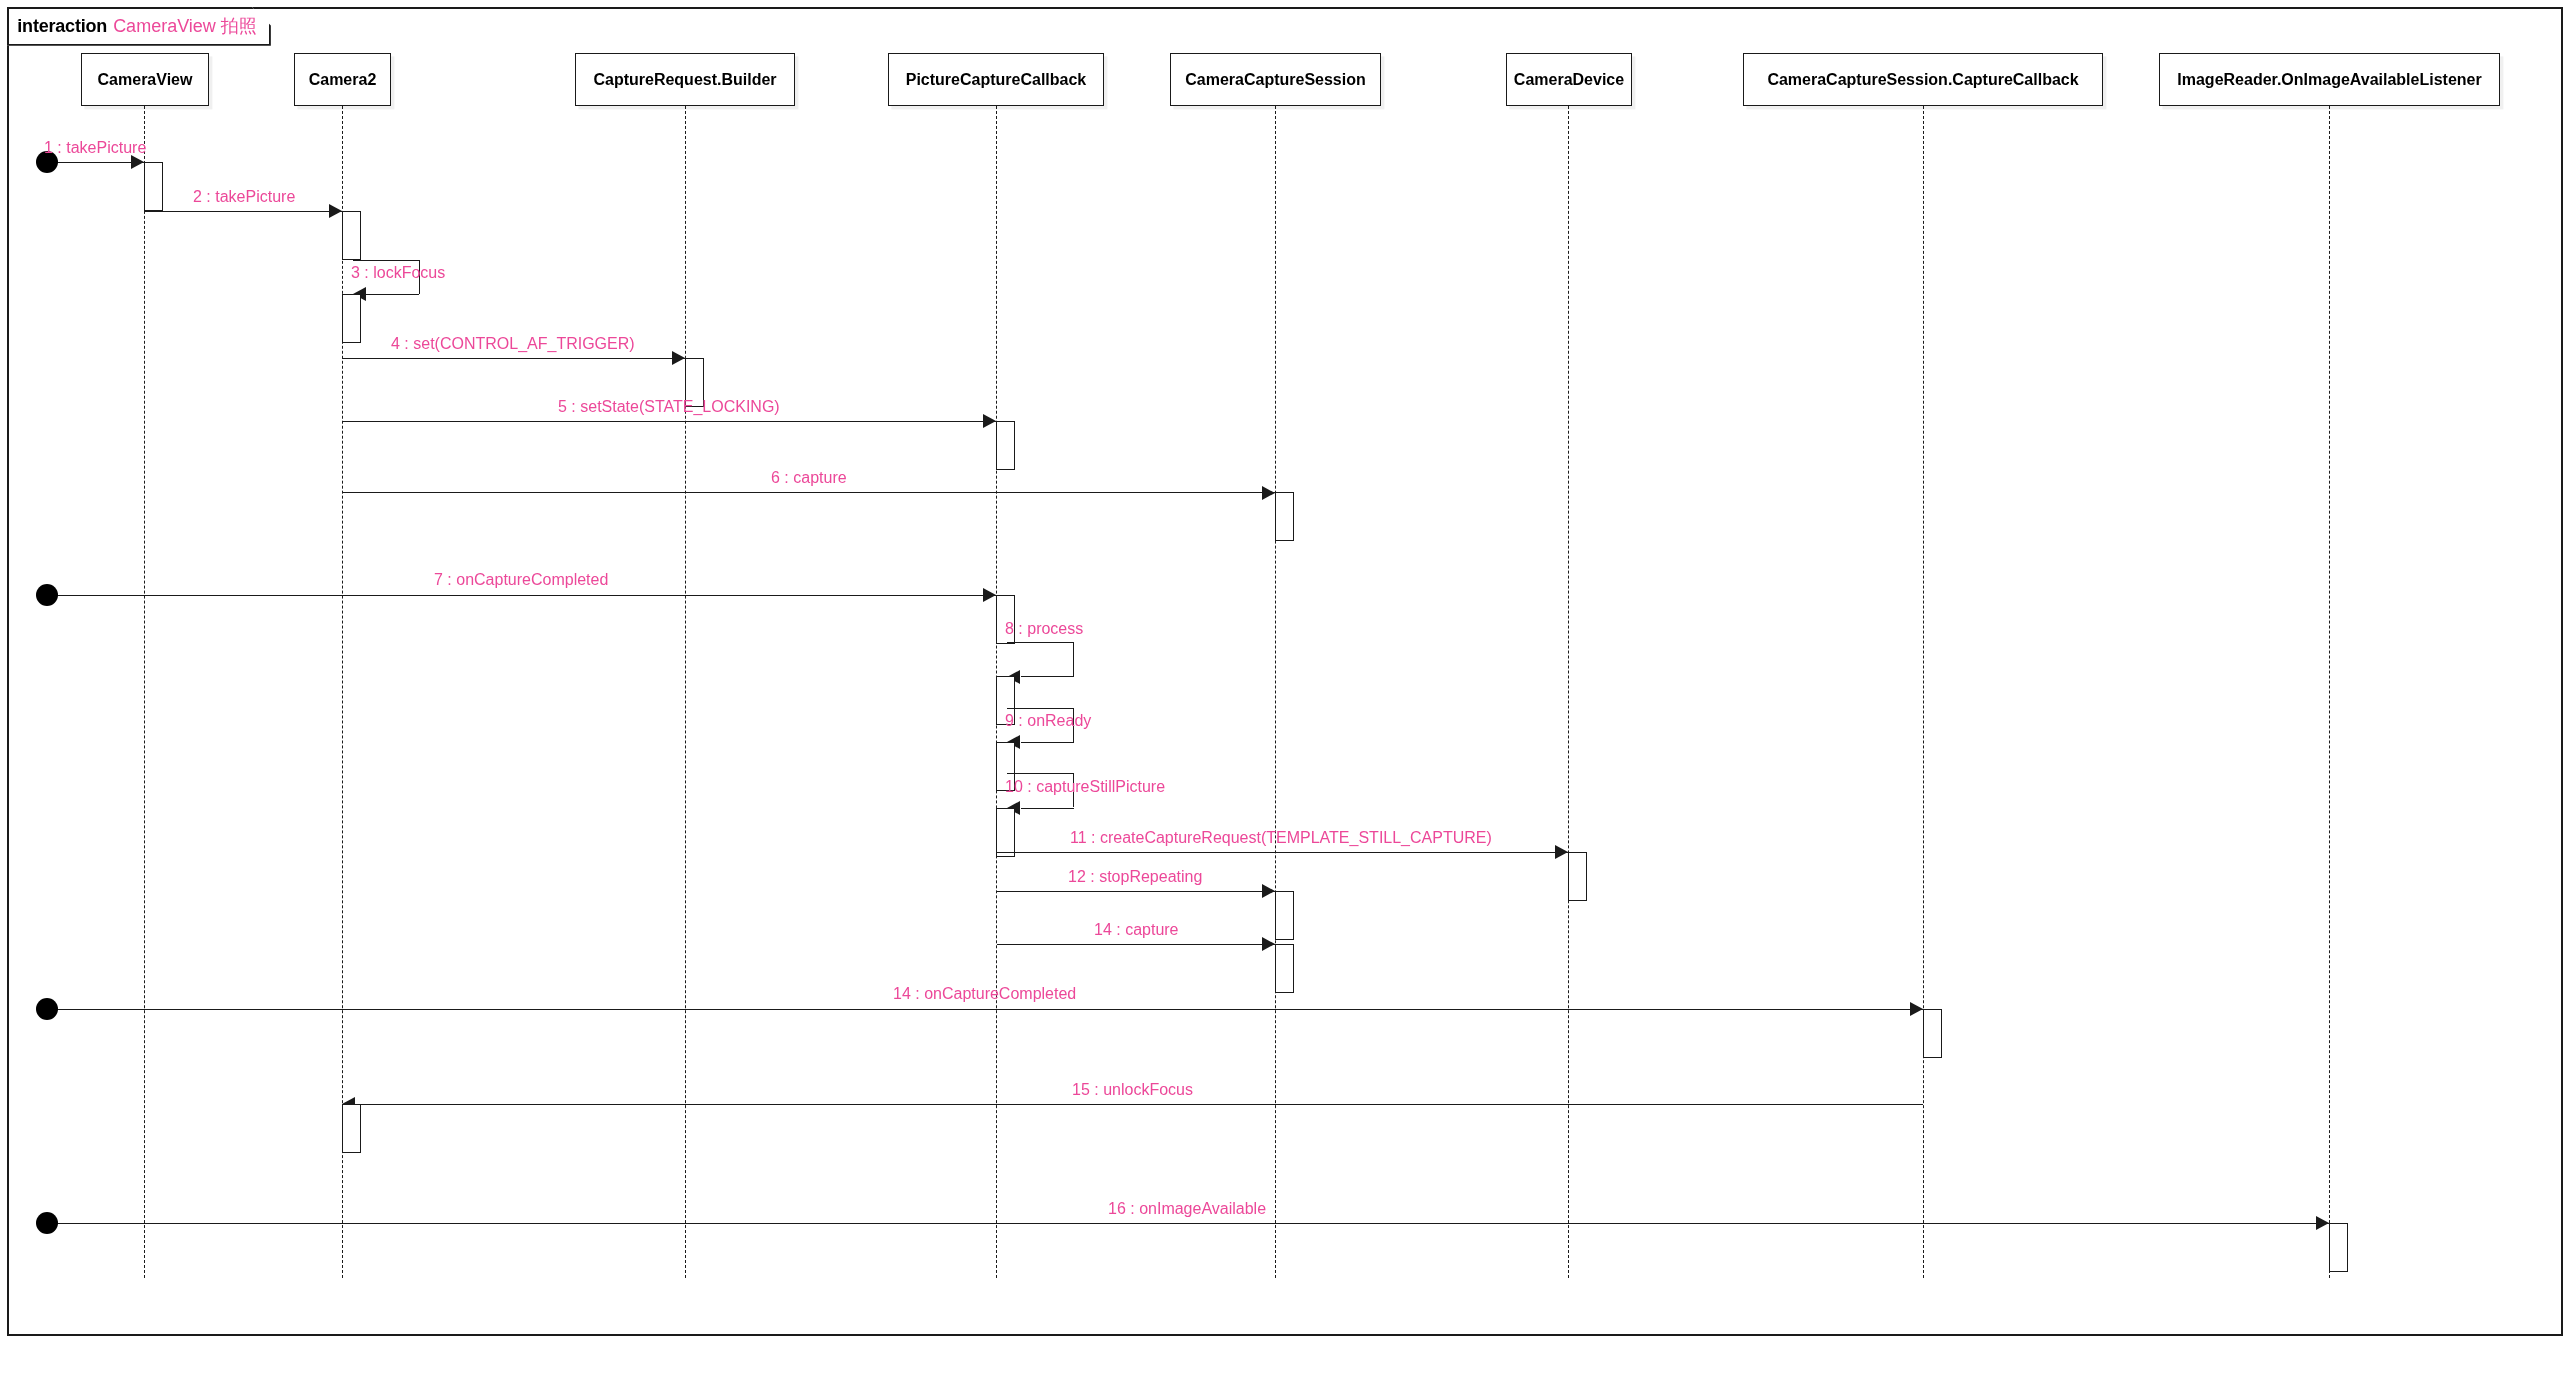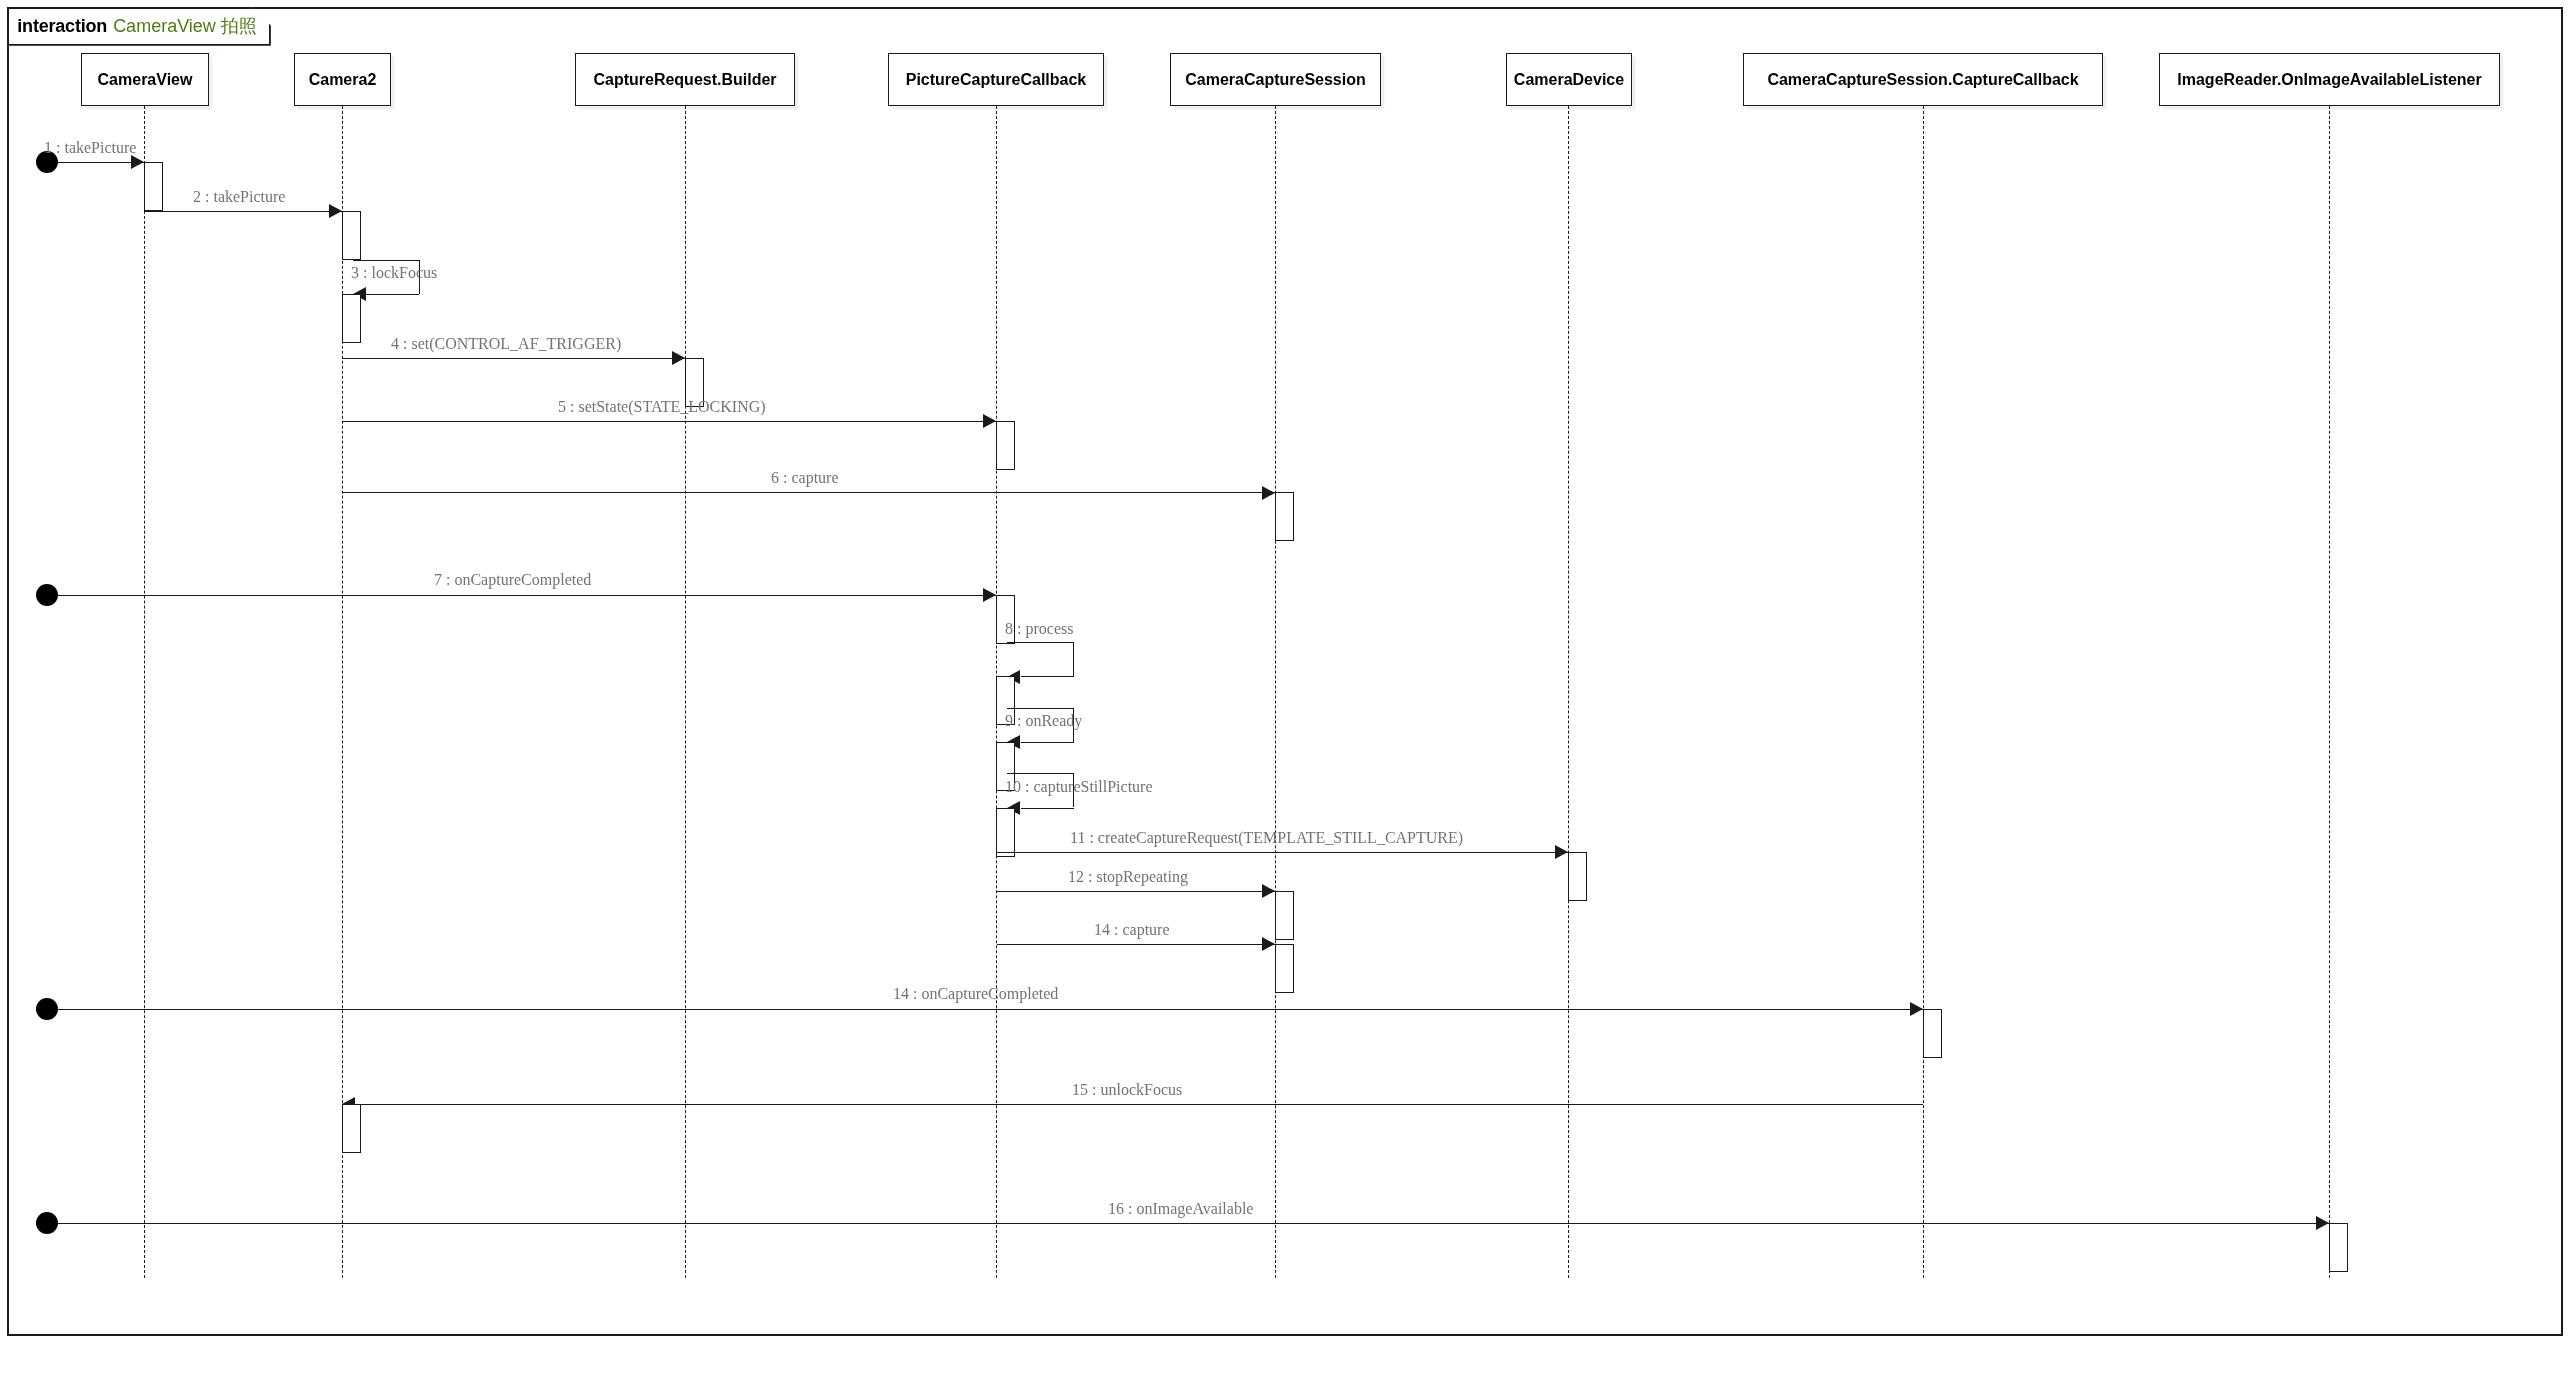--- a/index.html
+++ b/index.html
@@ -11,21 +11,21 @@
   .frame{position:absolute;left:6.8px;top:6.8px;width:2556px;height:1329px;
          border:2.6px solid #1a1a1a;box-sizing:border-box;background:#fff;}
 
   
   .frame-tab{position:absolute;left:6.8px;top:6.8px;height:39px;
              background:#fff;border:2.6px solid #1a1a1a;box-sizing:border-box;
              display:flex;align-items:center;padding:0 12px 0 8.5px;
              clip-path:polygon(0 0, calc(100% - 19px) 0, 100% 48%, 100% 100%, 0 100%);
              white-space:nowrap;}
   .frame-tab .kw{font-weight:bold;font-size:18px;color:#000;letter-spacing:-0.2px;}
-  .frame-tab .nm{font-weight:normal;font-size:18px;color:#4d7c0f;margin-left:6px;}
+  .frame-tab .nm{font-weight:normal;font-size:18px;color:#ec4899;margin-left:6px;}
 
   
   .ll-head{position:absolute;box-sizing:border-box;border:1.7px solid #1a1a1a;
            background:#fff;height:53px;display:flex;align-items:center;
            justify-content:center;white-space:nowrap;
            box-shadow:3.4px 3.4px 0 0 rgba(0,0,0,0.06);}
   .ll-head span{font-weight:bold;font-size:16px;color:#000;padding:0 10.2px;}
 
   
   .lifeline{position:absolute;width:0;border-left:1.7px dashed #1a1a1a;}
@@ -41,22 +41,22 @@
            border-left:13.6px solid #1a1a1a;}
   .arrow-l{position:absolute;width:0;height:0;
            border-top:7.7px solid transparent;border-bottom:7.7px solid transparent;
            border-right:13.6px solid #1a1a1a;}
 
   
   .found-dot{position:absolute;width:22px;height:22px;border-radius:50%;
              background:#000;}
 
   
-  .msg-label{position:absolute;font-size:16px;color:#737373;white-space:nowrap;
-             line-height:1;font-family:Liberation Serif, serif;}
+  .msg-label{position:absolute;font-size:16px;color:#ec4899;white-space:nowrap;
+             line-height:1;}
 
   
   .self-top{position:absolute;height:0;border-top:1.7px solid #1a1a1a;}
   .self-right{position:absolute;width:0;border-left:1.7px solid #1a1a1a;}
   .self-bot{position:absolute;height:0;border-top:1.7px solid #1a1a1a;}
 </style>
 </head>
 <body>
 
 <div id="canvas">

